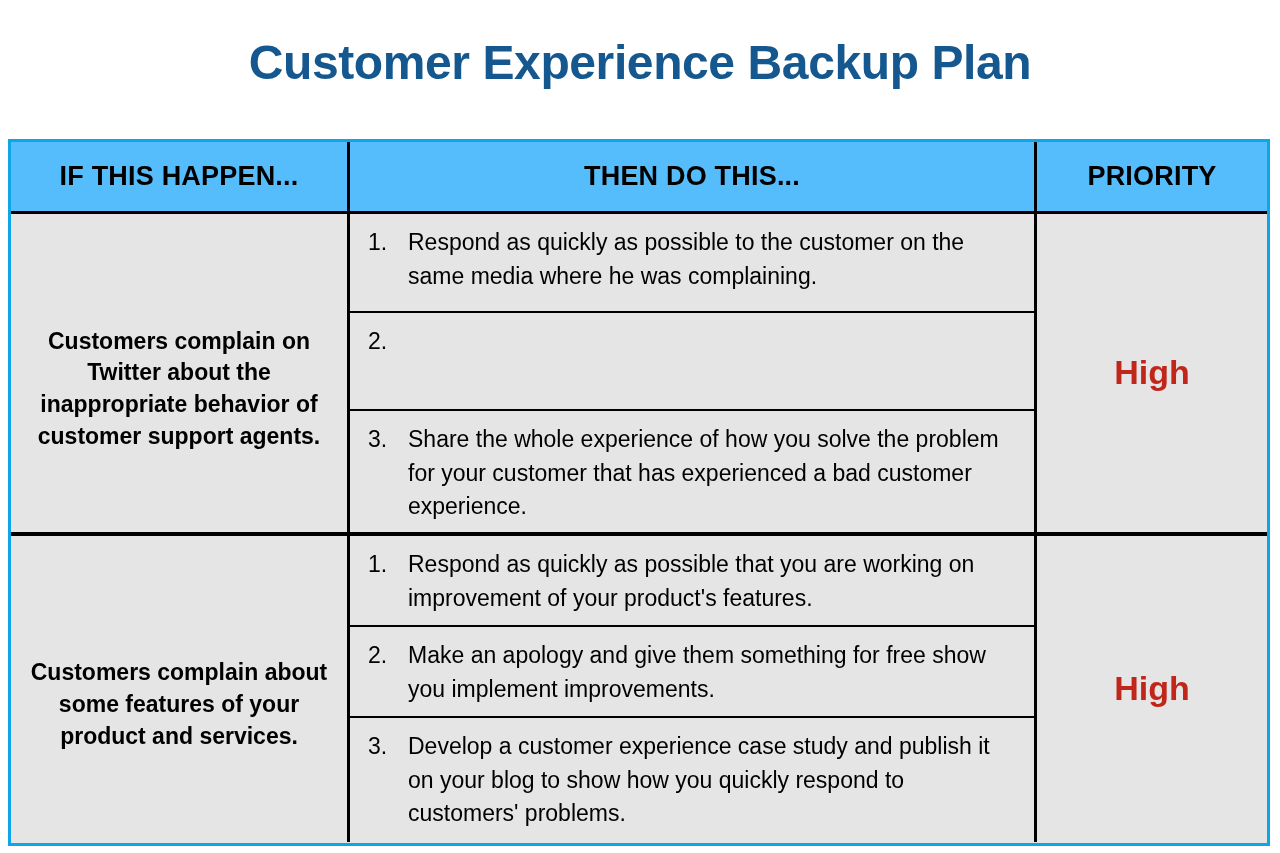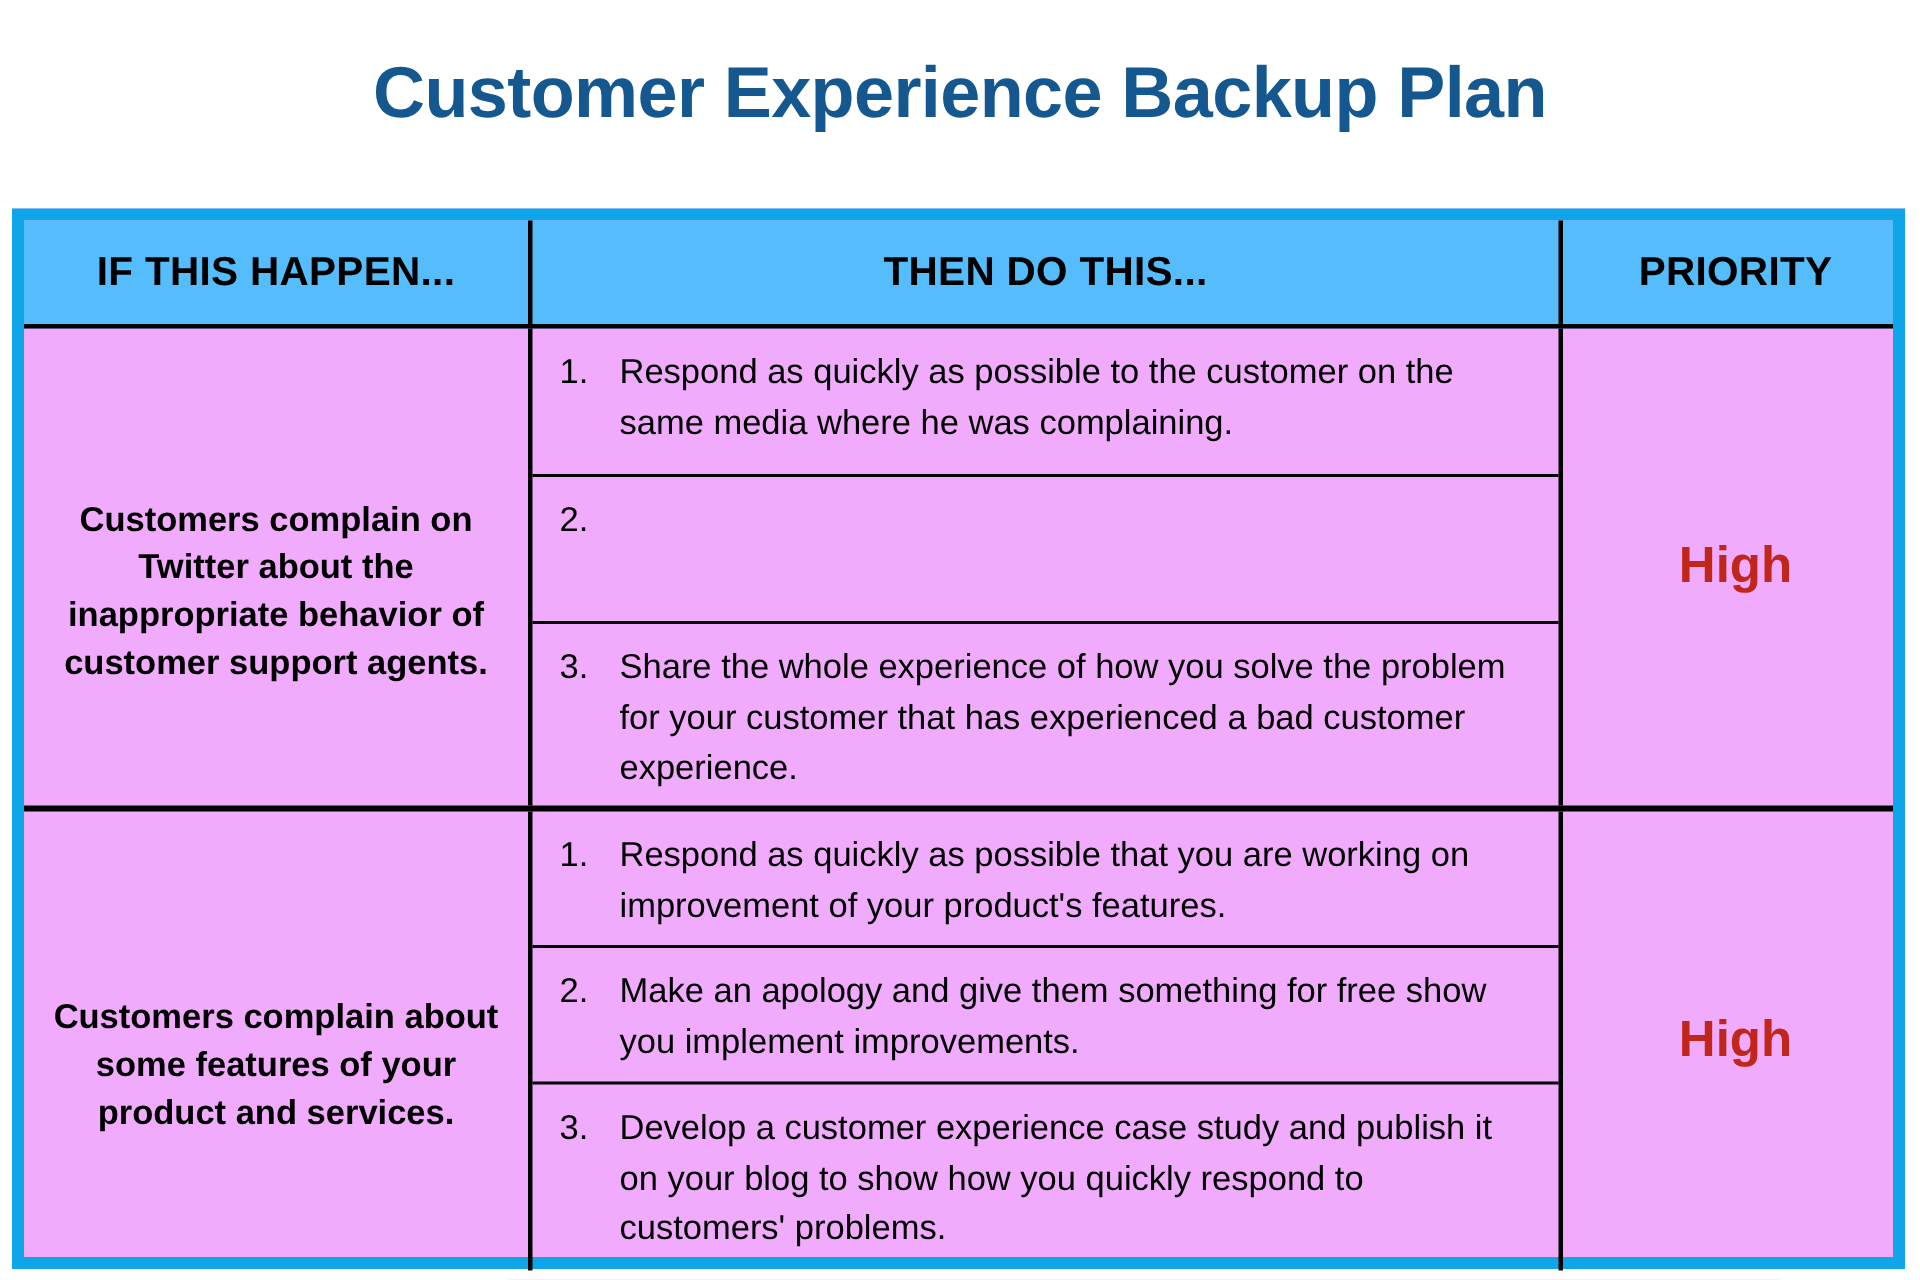--- a/index.html
+++ b/index.html
@@ -36,23 +36,23 @@
     line-height: 1.05;
     white-space: nowrap;
   }
 
   .table-wrap {
     position: absolute;
     left: 8px;
     top: 139px;
     width: 1262px;
     height: 707px;
-    border: 8px solid #0ea5e9;
-    box-sizing: border-box;
-    background: #f0abfc;
+    border: 3px solid #0ea5e9;
+    box-sizing: border-box;
+    background: #e5e5e5;
   }
 
   .grid-row {
     display: flex;
     width: 100%;
     box-sizing: border-box;
   }
 
   
   .header-row {

